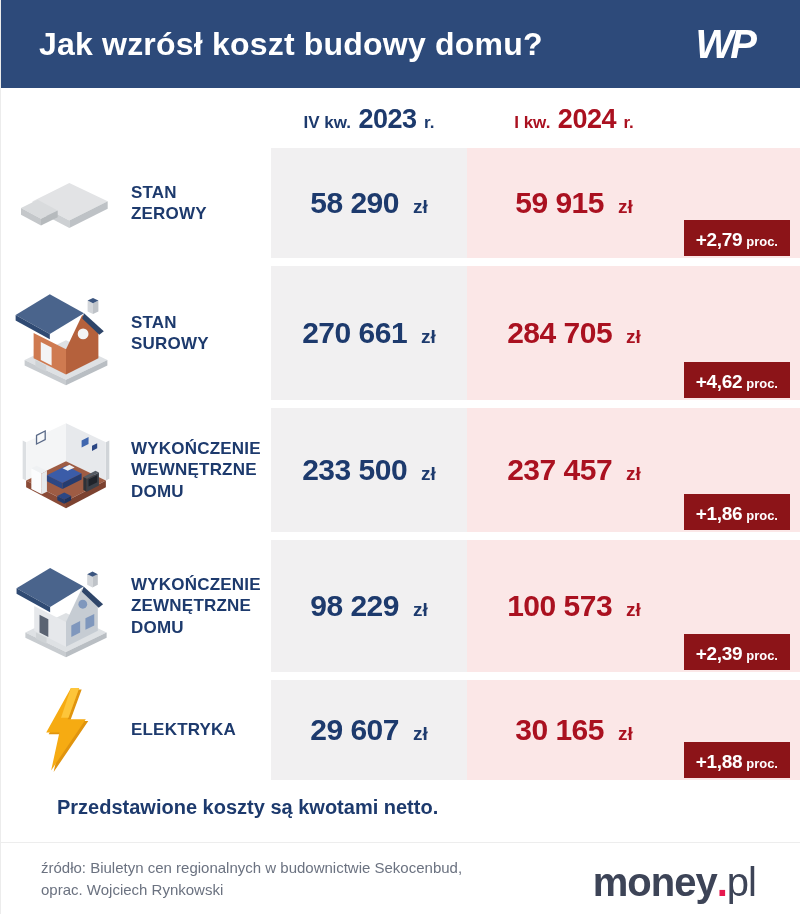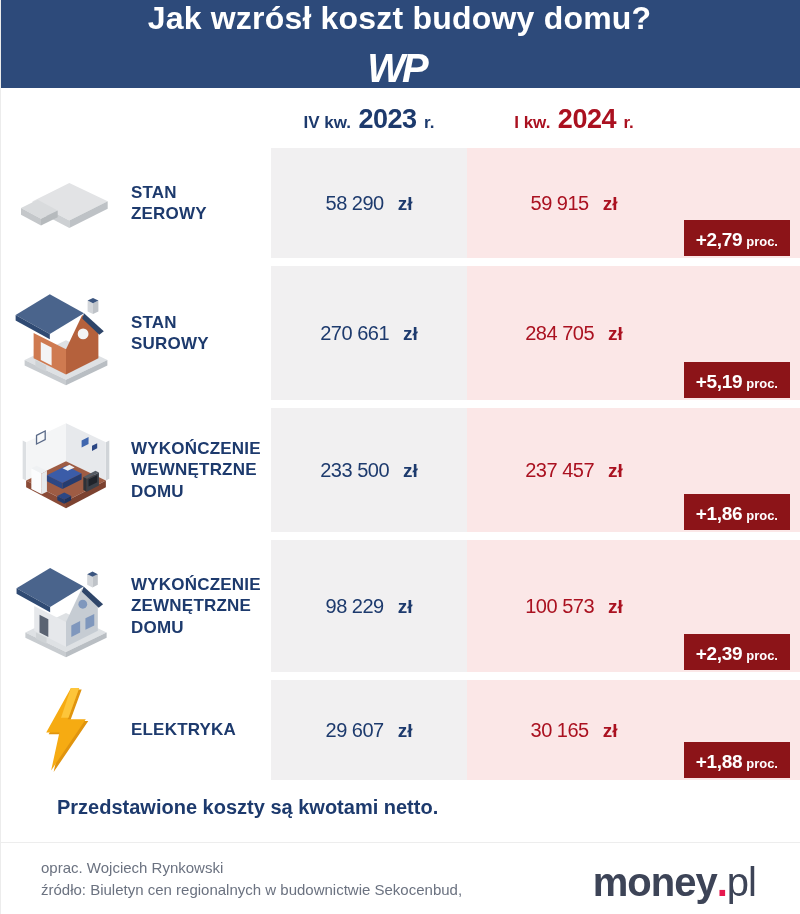--- a/index.html
+++ b/index.html
@@ -11,41 +11,41 @@
     --gray-bg:#f1f0f1;
     --source-gray:#6b7280;
     --money-dark:#3d4457;
     --money-dot:#e6194f;
   }
   *{margin:0;padding:0;box-sizing:border-box;}
   body{background:#e9e9e9;font-family:"Liberation Sans",sans-serif;}
   .page{width:800px;height:914px;background:#fff;position:relative;overflow:hidden;margin:0 auto;border-left:1px solid #ececec;}
 
   
-  .header{height:88px;background:var(--header-bg);display:flex;align-items:center;justify-content:space-between;padding:0 40px 0 38px;flex-direction:column;}
+  .header{height:88px;background:var(--header-bg);display:flex;align-items:center;justify-content:space-between;padding:0 40px 0 38px;}
   .title{color:#fff;font-size:32px;font-weight:bold;letter-spacing:.2px;}
   .wp-logo{color:#fff;font-size:40px;font-weight:900;font-style:italic;letter-spacing:-3px;line-height:1;padding-right:6px;}
 
   
   .col-headers{height:60px;position:relative;background:#fff;}
   .col-head{position:absolute;top:16px;text-align:center;white-space:nowrap;font-weight:bold;}
   .col-head .pre,.col-head .suf{font-size:17px;}
   .col-head .year{font-size:27px;letter-spacing:-.5px;padding:0 3px;}
   .col-2023{left:270px;width:196px;color:var(--navy);}
   .col-2024{left:466px;width:214px;color:var(--red);}
 
   
   .row{display:flex;margin-bottom:8px;}
   .cell-icon{width:130px;display:flex;align-items:center;justify-content:center;}
   .cell-label{width:140px;display:flex;align-items:center;}
   .cell-label span{font-size:17px;font-weight:bold;color:var(--navy);line-height:1.25;white-space:pre-line;letter-spacing:.2px;}
   .cell-v1{width:196px;background:var(--gray-bg);display:flex;align-items:center;justify-content:center;}
   .cell-v2{flex:1;background:var(--pink-bg);position:relative;display:flex;align-items:center;}
   .v2-wrap{width:214px;text-align:center;}
-  .num{font-size:20px;font-weight:normal;letter-spacing:-.5px;}
+  .num{font-size:30px;font-weight:bold;letter-spacing:-.5px;}
   .unit{font-size:19px;font-weight:bold;margin-left:14px;}
   .cell-v1 .num,.cell-v1 .unit{color:var(--navy);}
   .cell-v2 .num,.cell-v2 .unit{color:var(--red);text-align:right;}
   .badge{position:absolute;right:10px;bottom:2px;background:var(--badge-bg);color:#fff;padding:9px 12px 5px;white-space:nowrap;}
   .badge .chg{font-size:19px;font-weight:bold;letter-spacing:-.3px;}
   .badge .chg-unit{font-size:13px;font-weight:bold;margin-left:4px;}
 
   .r1{height:110px;} .r2{height:134px;} .r3{height:124px;} .r4{height:132px;} .r5{height:100px;}
 
   
@@ -128,21 +128,21 @@
     <div class="cell-label">
         <span>STAN
 SUROWY</span>
       </div>
     <div class="cell-v1">
       <div><span class="num">270 661</span><span class="unit">zł</span></div>
     </div>
     <div class="cell-v2">
       <div class="v2-wrap"><span class="num">284 705</span><span class="unit">zł</span></div>
       <div class="badge">
-        <span class="chg">+5,19</span><span class="chg-unit">proc.</span>
+        <span class="chg">+4,62</span><span class="chg-unit">proc.</span>
       </div>
     </div>
   </div>
 
   <div class="row r3">
     <div class="cell-icon">
       <svg width="104" height="102" viewBox="0 0 120 116">
         <polygon points="10,68 10,24 14,26 14,70" fill="#dcdfe2"></polygon>
         <polygon points="106,26 110,24 110,68 106,70" fill="#d0d4d8"></polygon>
         <polygon points="14,70 14,26 60,4 60,48" fill="#f4f5f6"></polygon>
@@ -241,21 +241,21 @@
       <div class="badge">
         <span class="chg">+1,88</span><span class="chg-unit">proc.</span>
       </div>
     </div>
   </div>
 
   <div class="note">Przedstawione koszty są kwotami netto.</div>
 
   <div class="footer-bar">
     <div class="source">
+      <div>źródło: Biuletyn cen regionalnych w budownictwie Sekocenbud,</div>
       <div>oprac. Wojciech Rynkowski</div>
-      <div>źródło: Biuletyn cen regionalnych w budownictwie Sekocenbud,</div>
     </div>
     <div class="money-logo">
       <span class="m">money</span><span class="dot">.</span><span class="pl">pl</span>
     </div>
   </div>
 
 </div>
 
 </body></html>

